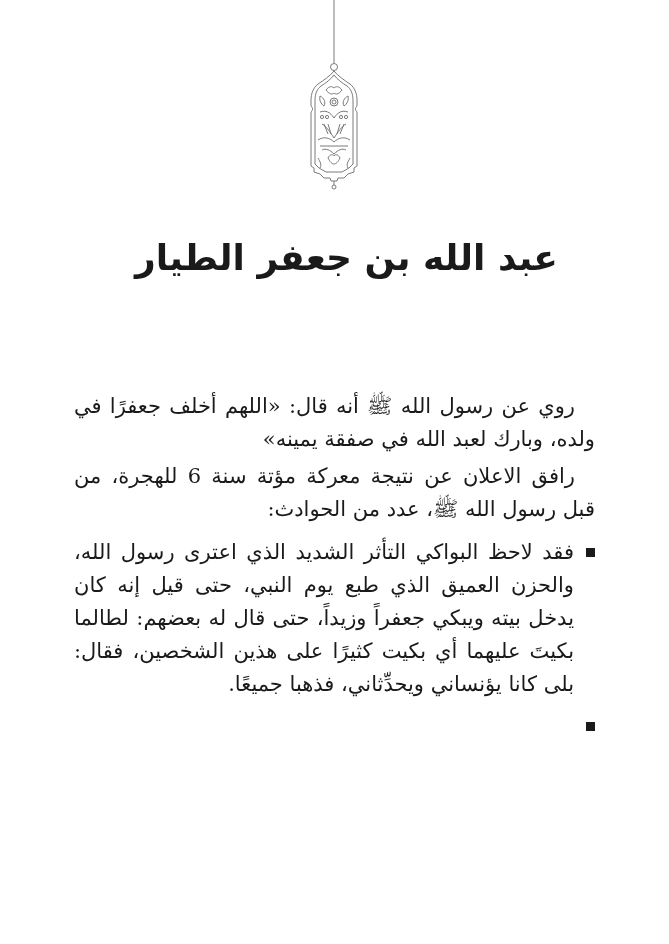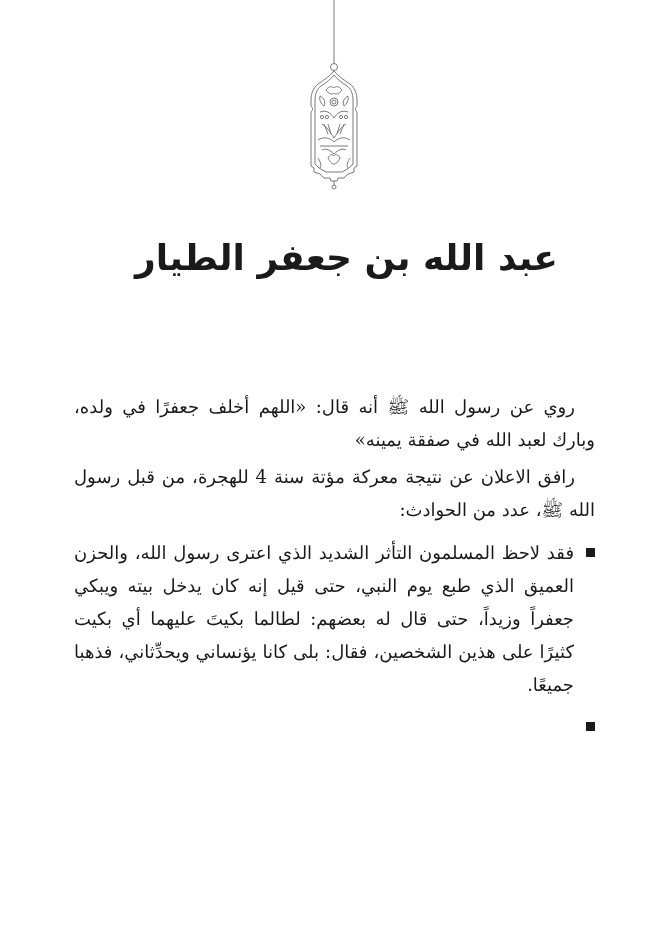--- a/index.html
+++ b/index.html
@@ -13,21 +13,21 @@
   }
   .title {
     position: absolute; top: 226px; left: 0; width: 669px;
     text-align: center; direction: rtl;
     font-family: "DejaVu Sans", sans-serif; font-weight: bold;
     font-size: 36px; color: #1a1a1a; margin: 12px; line-height: 40px;
   }
   .content {
     position: absolute; top: 390px; left: 74px; width: 521px;
     direction: rtl; text-align: justify;
-    font-size: 18px; line-height: 33px;
+    font-size: 21px; line-height: 33px;
   }
   .para { margin: 0 0 4px 0; text-indent: 20px; text-align-last: right; }
   .bullets { list-style: none; margin: 10px 0 0 0; padding: 0; }
   .bullet {
     position: relative; padding-right: 21px; margin: 0 0 9px 0;
     text-align-last: right;
   }
   .bullet-marker {
     position: absolute; right: 0; top: 12px; width: 9px; height: 9px;
     background: #1a1a1a;
@@ -66,23 +66,23 @@
     <path d="M22 150 C26 148 30 150 34 154 C38 150 42 148 46 150"></path>
     <path d="M28 158 C30 154 33 154 34 156 C35 154 38 154 40 158 C38 162 36 164 34 164 C32 164 30 162 28 158 Z"></path>
     <path d="M18 158 C20 162 22 164 20 168 M50 158 C48 162 46 164 48 168"></path>
   </svg>
 </div>
 
 <h1 class="title">عبد الله بن جعفر الطيار</h1>
 
 <div class="content">
   <p class="para">روي عن رسول الله ﷺ أنه قال: «اللهم أخلف جعفرًا في ولده، وبارك لعبد الله في صفقة يمينه»</p>
-  <p class="para">رافق الاعلان عن نتيجة معركة مؤتة سنة 4 للهجرة، من قبل رسول الله ﷺ، عدد من الحوادث:</p>
+  <p class="para">رافق الاعلان عن نتيجة معركة مؤتة سنة 6 للهجرة، من قبل رسول الله ﷺ، عدد من الحوادث:</p>
   <ul class="bullets">
     <li class="bullet">
       <span class="bullet-marker"></span>
-      <span>فقد لاحظ المسلمون التأثر الشديد الذي اعترى رسول الله، والحزن العميق الذي طبع يوم النبي، حتى قيل إنه كان يدخل بيته ويبكي جعفراً وزيداً، حتى قال له بعضهم: لطالما بكيتَ عليهما أي بكيت كثيرًا على هذين الشخصين، فقال: بلى كانا يؤنساني ويحدِّثاني، فذهبا جميعًا.</span>
+      <span>فقد لاحظ البواكي التأثر الشديد الذي اعترى رسول الله، والحزن العميق الذي طبع يوم النبي، حتى قيل إنه كان يدخل بيته ويبكي جعفراً وزيداً، حتى قال له بعضهم: لطالما بكيتَ عليهما أي بكيت كثيرًا على هذين الشخصين، فقال: بلى كانا يؤنساني ويحدِّثاني، فذهبا جميعًا.</span>
     </li>
     <li class="bullet">
       <span class="bullet-marker"></span>
     </li>
   </ul>
 </div>
 
 </body></html>

